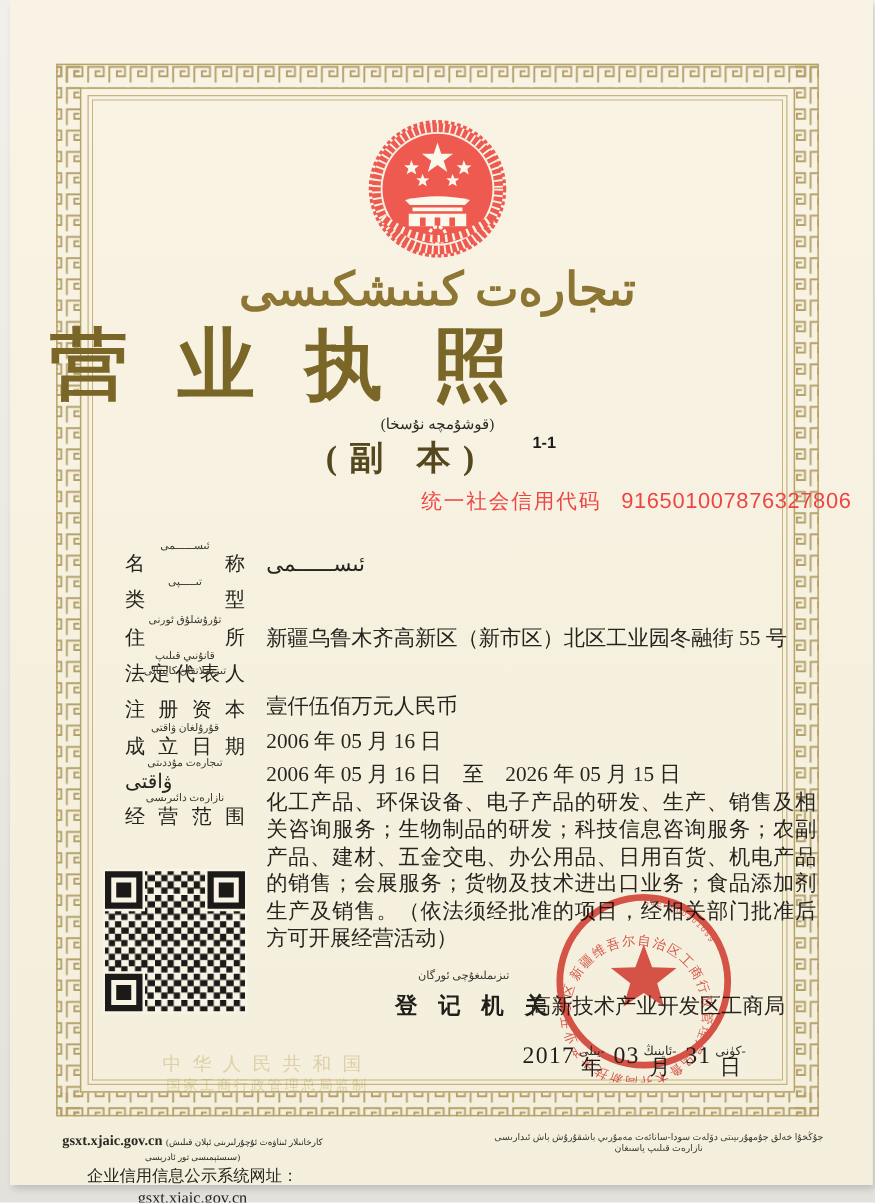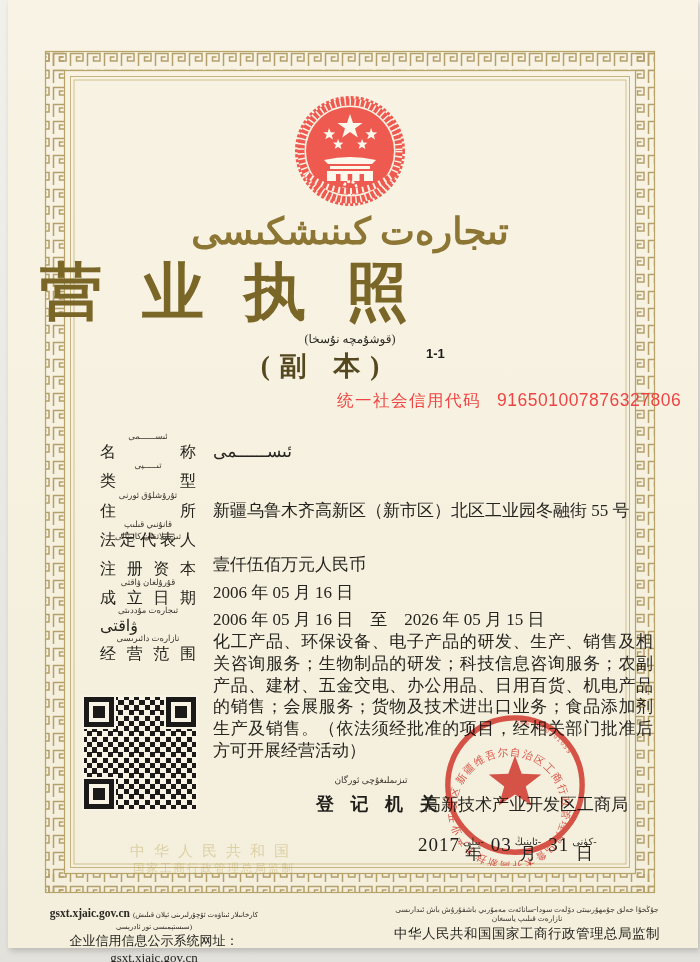--- a/index.html
+++ b/index.html
@@ -226,15 +226,14 @@
 
   <div class="abs" id="footer-left">
     <div class="url-line">
       <span>gsxt.xjaic.gov.cn</span>
       <span class="fuy-inline">(كارخانىلار ئىناۋەت ئۇچۇرلىرىنى ئېلان قىلىش سىستېمىسى تور ئادرېسى)</span>
     </div>
     <div class="sys-line">企业信用信息公示系统网址：gsxt.xjaic.gov.cn</div>
   </div>
   <div class="abs" id="footer-right">
     <div class="footer-line-small">جۇڭخۇا خەلق جۇمھۇرىيىتى دۆلەت سودا-سانائەت مەمۇرىي باشقۇرۇش باش ئىدارىسى نازارەت قىلىپ ياسىغان</div>
-    <div class="made-line">中华人民共和国国家工商行政管理总局监制</div>
   </div>
 </div>
 
 </body></html>

